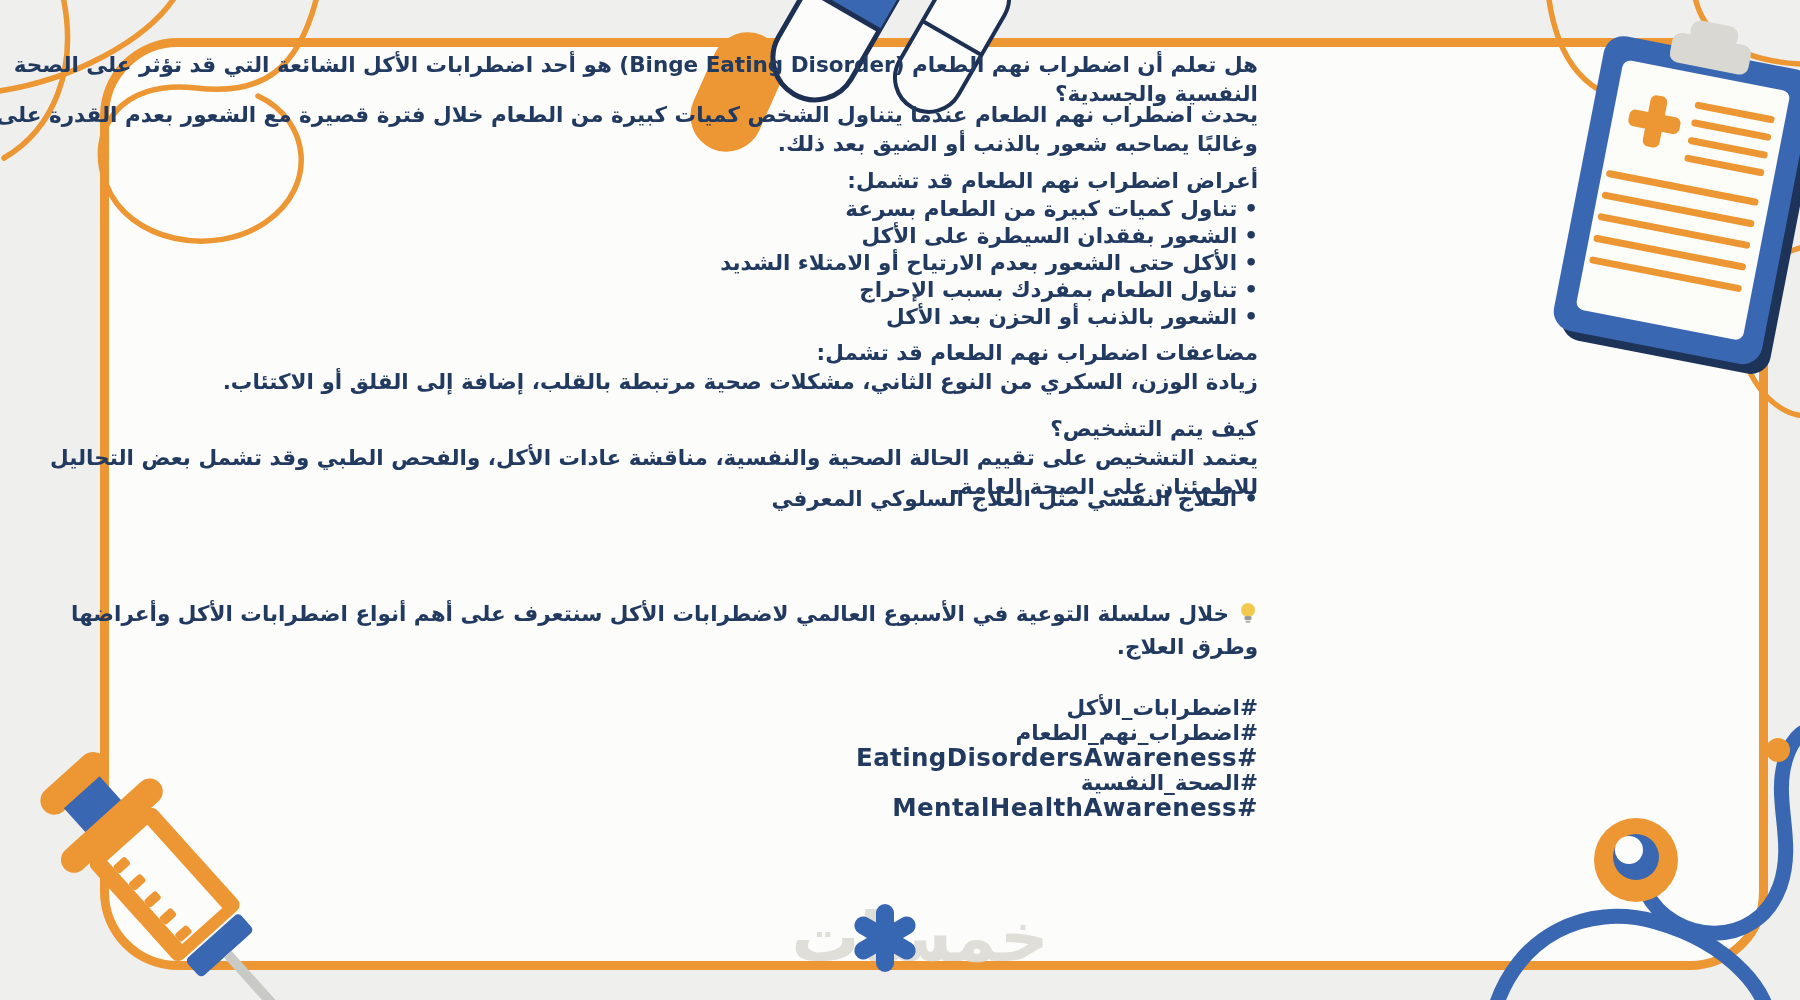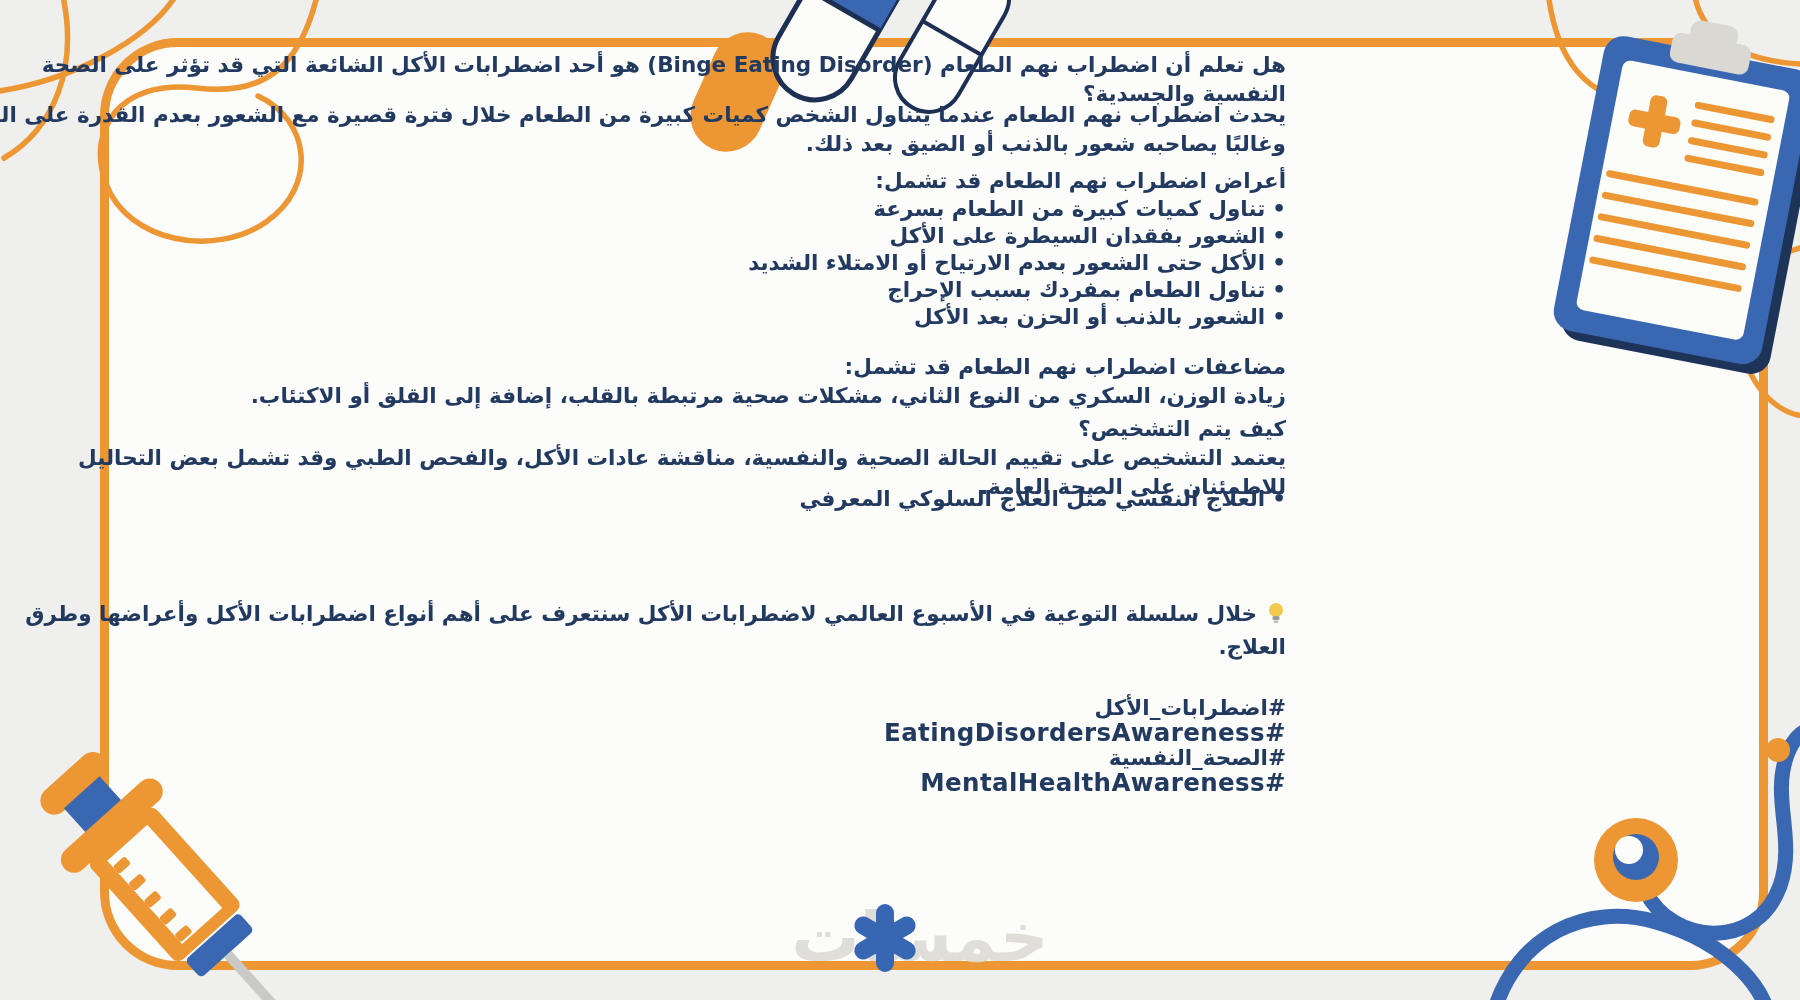--- a/index.html
+++ b/index.html
@@ -17,21 +17,21 @@
     box-sizing:border-box;border:9px solid var(--orange);border-radius:78px;
     background:var(--card);z-index:0;
   }
   .watermark{
     position:absolute;left:748px;top:898px;width:344px;z-index:1;
     direction:rtl;text-align:center;font-size:68px;font-weight:700;
     color:#dcd9d3;opacity:.85;letter-spacing:4px;
   }
   .decor{position:absolute;left:0;top:0;z-index:2;pointer-events:none;}
   .content{position:absolute;left:0;top:0;width:1458px;height:1000px;z-index:3;
-    direction:rtl;color:var(--navy);font-weight:700;padding-left:28px;}
+    direction:rtl;color:var(--navy);font-weight:700;}
   .sec{position:absolute;right:200px;text-align:right;font-size:21.5px;line-height:29px;max-width:1500px;}
   .sec .hd{white-space:nowrap;}
   .list .row{line-height:27px;white-space:nowrap;}
   .blt{margin-inline-end:7px;}
   .def{width:1460px;}
   .tags div{line-height:25px;white-space:nowrap;}
   .tags .lat{font-size:24.5px;letter-spacing:.4px;}
   .emoji{display:inline-block;vertical-align:-4px;margin-inline-end:9px;}
 </style>
 </head>
@@ -141,21 +141,21 @@
 
     <div class="sec list" style="top:166px">
       <div class="hd">أعراض اضطراب نهم الطعام قد تشمل:</div>
       <div class="row"><span class="blt">•</span><span>تناول كميات كبيرة من الطعام بسرعة</span></div>
       <div class="row"><span class="blt">•</span><span>الشعور بفقدان السيطرة على الأكل</span></div>
       <div class="row"><span class="blt">•</span><span>الأكل حتى الشعور بعدم الارتياح أو الامتلاء الشديد</span></div>
       <div class="row"><span class="blt">•</span><span>تناول الطعام بمفردك بسبب الإحراج</span></div>
       <div class="row"><span class="blt">•</span><span>الشعور بالذنب أو الحزن بعد الأكل</span></div>
     </div>
 
-    <div class="sec" style="top:352px">
+    <div class="sec" style="top:338px">
       <div class="hd">مضاعفات اضطراب نهم الطعام قد تشمل:</div>
       <div>زيادة الوزن، السكري من النوع الثاني، مشكلات صحية مرتبطة بالقلب، إضافة إلى القلق أو الاكتئاب.</div>
     </div>
 
     <div class="sec" style="top:414px">
       <div class="hd">كيف يتم التشخيص؟</div>
       <div>يعتمد التشخيص على تقييم الحالة الصحية والنفسية، مناقشة عادات الأكل، والفحص الطبي وقد تشمل بعض التحاليل للاطمئنان على الصحة العامة.</div>
     </div>
 
     <div class="sec list" style="top:485px">
@@ -166,19 +166,20 @@
       <span class="emoji"><svg width="20" height="24" viewBox="0 0 20 24">
             <circle cx="10" cy="9" r="7" fill="#f2c94c"></circle>
             <rect x="6.5" y="15" width="7" height="4" rx="1.5" fill="#9a9a96"></rect>
             <rect x="7.5" y="19.5" width="5" height="2.5" rx="1.2" fill="#bdbdb8"></rect>
           </svg></span><span>خلال سلسلة التوعية في الأسبوع العالمي لاضطرابات الأكل سنتعرف على أهم أنواع اضطرابات الأكل وأعراضها وطرق العلاج.</span>
     </div>
 
 
     <div class="sec tags" style="top:695px">
       <div>#اضطرابات_الأكل</div>
+      <div>#اضطراب_نهم_الطعام</div>
       <div class="lat">#EatingDisordersAwareness</div>
       <div>#الصحة_النفسية</div>
       <div class="lat">#MentalHealthAwareness</div>
     </div>
 
   </div>
 </div>
 
 </body></html>

